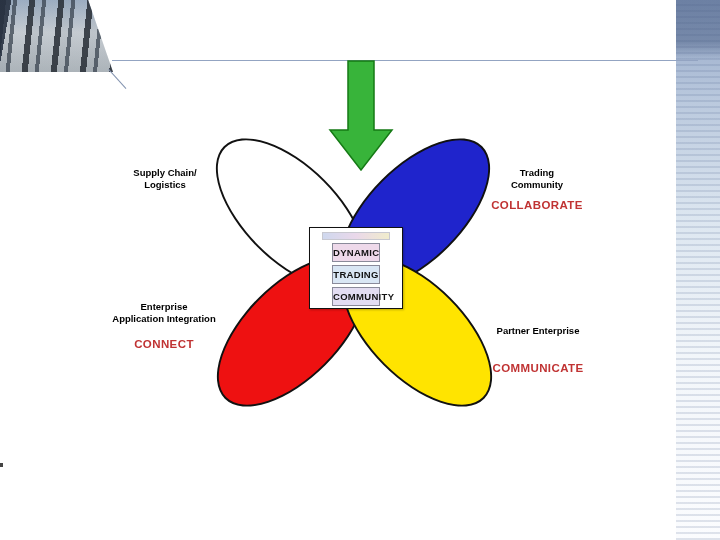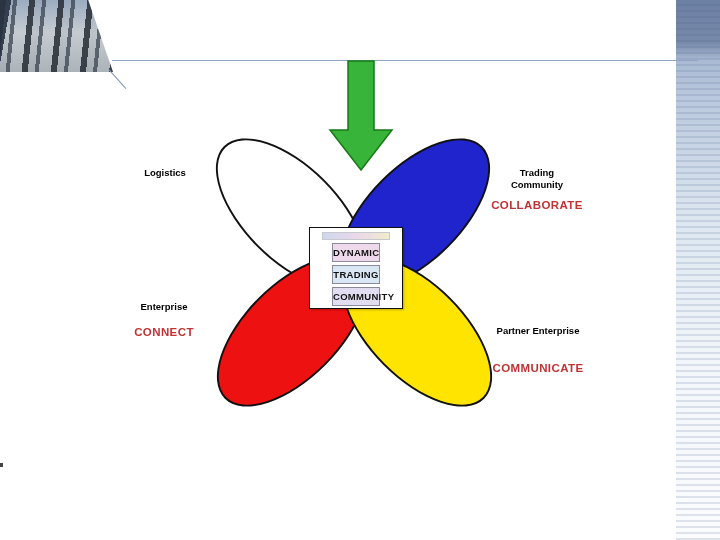--- a/index.html
+++ b/index.html
@@ -92,31 +92,33 @@
   <div class="petal petal-br" style="background-color: rgb(255, 228, 0);"></div>
 
   <div class="center-box">
     <div class="cb-strip"></div>
     <div class="cb-row" style="background-color: rgb(238, 217, 234);">DYNAMIC</div>
     <div class="cb-row" style="background-color: rgb(217, 230, 244);">TRADING</div>
     <div class="cb-row" style="background-color: rgb(227, 221, 242);">COMMUNITY</div>
   </div>
 
   <div class="q-label q-tl" style="left:100px;top:167px;width:130px;">
+    <div class="q-title">Supply Chain/</div>
     <div class="q-title">Logistics</div>
   </div>
 
   <div class="q-label q-tr" style="left:472px;top:167px;width:130px;">
     <div class="q-title">Trading</div>
     <div class="q-title">Community</div>
     <div class="q-key">COLLABORATE</div>
   </div>
 
   <div class="q-label q-bl" style="left:95px;top:301px;width:138px;">
     <div class="q-title">Enterprise</div>
+    <div class="q-title">Application Integration</div>
     <div class="q-key">CONNECT</div>
   </div>
 
   <div class="q-label q-br" style="left:472px;top:325px;width:132px;">
     <div class="q-title">Partner Enterprise</div>
     <div class="q-key">COMMUNICATE</div>
   </div>
 
 </div>
 

